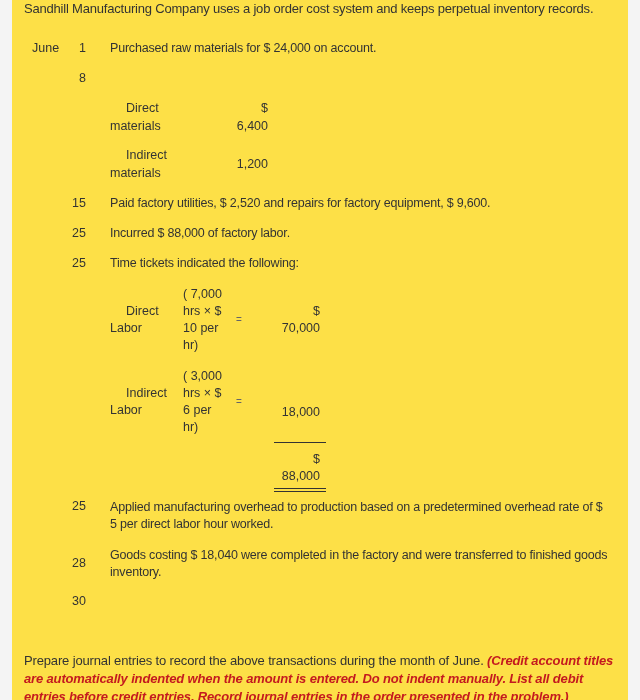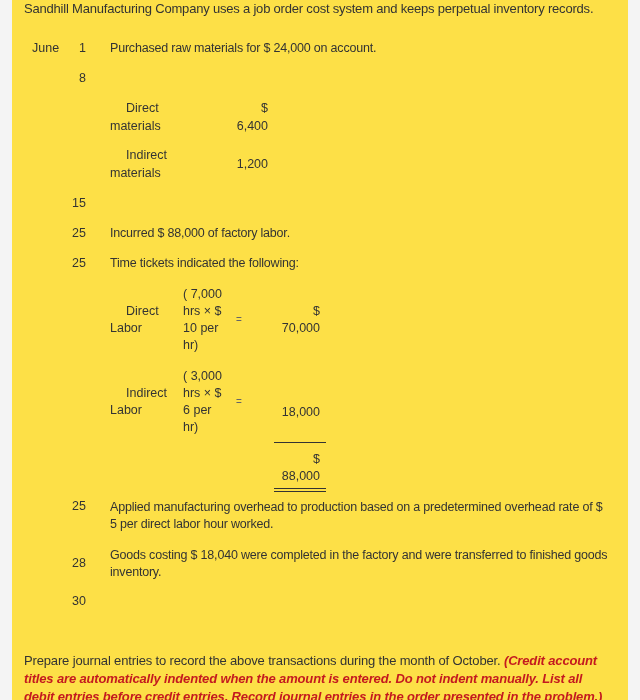--- a/index.html
+++ b/index.html
@@ -49,20 +49,21 @@
     <div class="abs lbl r" style="left:216px;width:40px;top:100px">$</div>
     <div class="abs lbl r" style="left:206px;width:50px;top:118px">6,400</div>
   </div>
   <div>
     <div class="abs lbl" style="left:114px;top:147px">Indirect</div>
     <div class="abs lbl" style="left:98px;top:165px">materials</div>
     <div class="abs lbl r" style="left:206px;width:50px;top:156px">1,200</div>
   </div>
 
   <div class="abs day" style="left:44px;top:196px">15</div>
+  <div class="abs desc" style="top:196px">Paid factory utilities, $ 2,520 and repairs for factory equipment, $ 9,600.</div>
 
   <div class="abs day" style="left:44px;top:226px">25</div>
   <div class="abs desc" style="top:226px">Incurred $ 88,000 of factory labor.</div>
 
   <div class="abs day" style="left:44px;top:256px">25</div>
   <div class="abs desc" style="top:256px">Time tickets indicated the following:</div>
 
   <div>
     <div class="abs lbl" style="left:114px;top:303px">Direct</div>
     <div class="abs lbl" style="left:98px;top:320px">Labor</div>
@@ -93,15 +94,15 @@
   <div class="uline" style="left:262px;width:52px;top:491px"></div>
 
   <div class="abs day" style="left:44px;top:499px">25</div>
   <div class="abs desc wrap" style="top:499px">Applied manufacturing overhead to production based on a predetermined overhead rate of $ 5 per direct labor hour worked.</div>
 
   <div class="abs day" style="left:44px;top:556px">28</div>
   <div class="abs desc wrap" style="top:547px">Goods costing $ 18,040 were completed in the factory and were transferred to finished goods inventory.</div>
 
   <div class="abs day" style="left:44px;top:594px">30</div>
 
-  <div class="abs instr"><span>Prepare journal entries to record the above transactions during the month of October. </span><span class="red">(Credit account titles are automatically indented when the amount is entered. Do not indent manually. List all debit entries before credit entries. Record journal entries in the order presented in the problem.)</span></div>
+  <div class="abs instr"><span>Prepare journal entries to record the above transactions during the month of June. </span><span class="red">(Credit account titles are automatically indented when the amount is entered. Do not indent manually. List all debit entries before credit entries. Record journal entries in the order presented in the problem.)</span></div>
 
 </div>
 
 </body></html>

